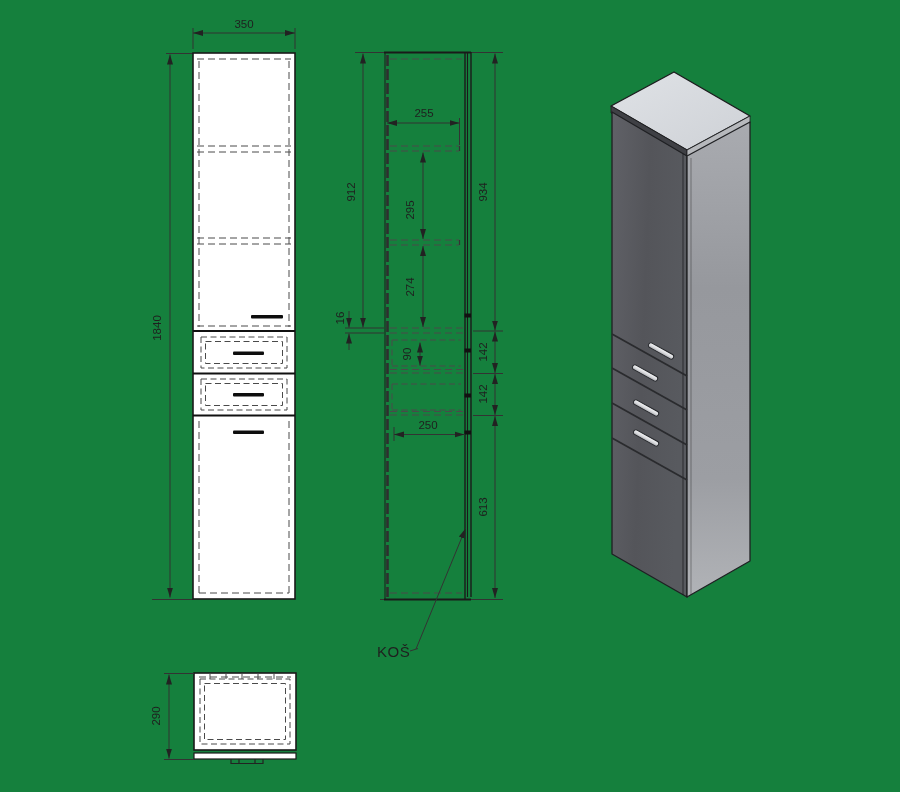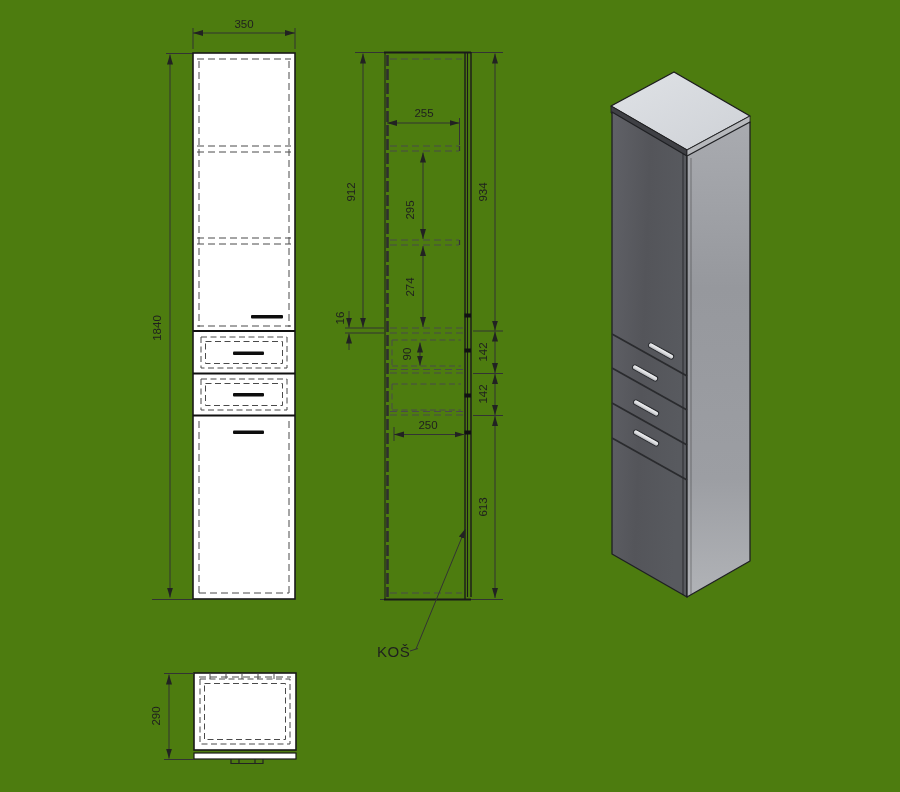--- a/index.html
+++ b/index.html
@@ -1,16 +1,16 @@
 <!DOCTYPE html>
 <html><head>
 <meta charset="utf-8">
 <style>
   html,body{margin:0;padding:0;background:#ffffff;}
-  .stage{position:relative;width:900px;height:792px;background:#4d7c0f;overflow:hidden;
+  .stage{position:relative;width:900px;height:792px;background:#15803d;overflow:hidden;
          font-family:"Liberation Sans", sans-serif;}
   svg{display:block;}
   text{font-family:"Liberation Sans", sans-serif;fill:#1f1f1f;}
   .dimtxt{font-size:11.5px;}
   .kos{font-size:15px;letter-spacing:.5px;}
 </style>
 </head>
 <body>
 
 <div class="stage">

